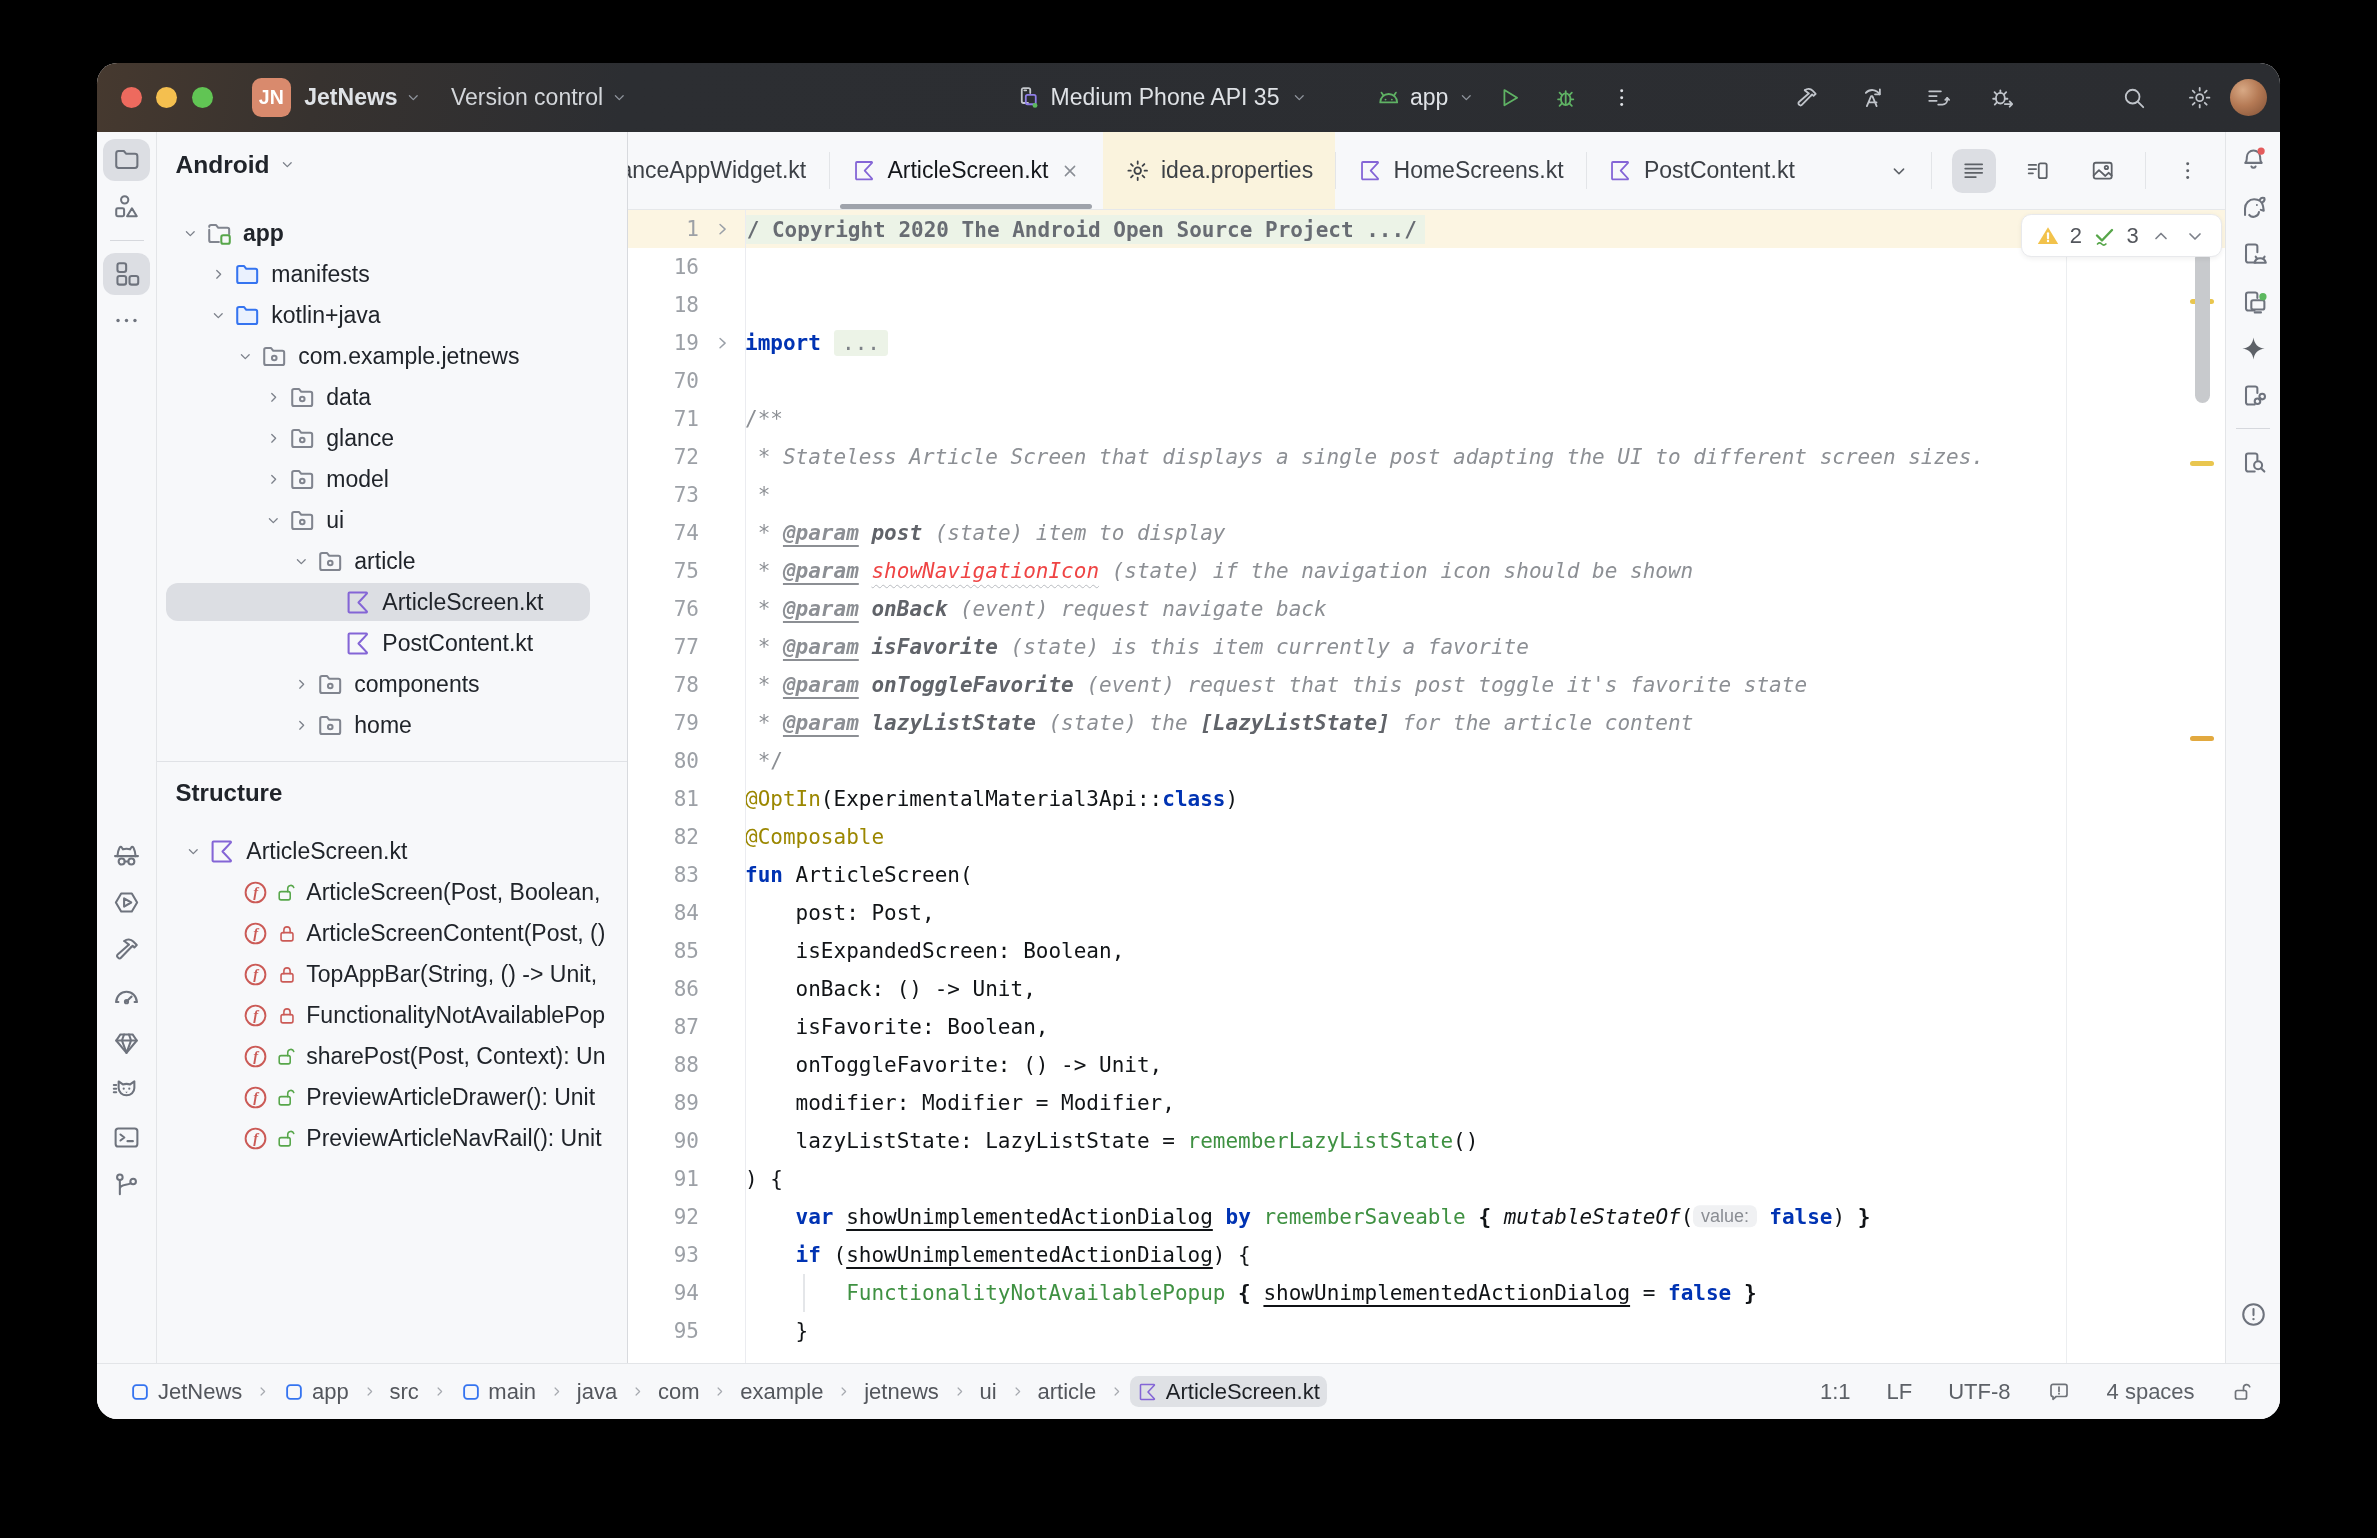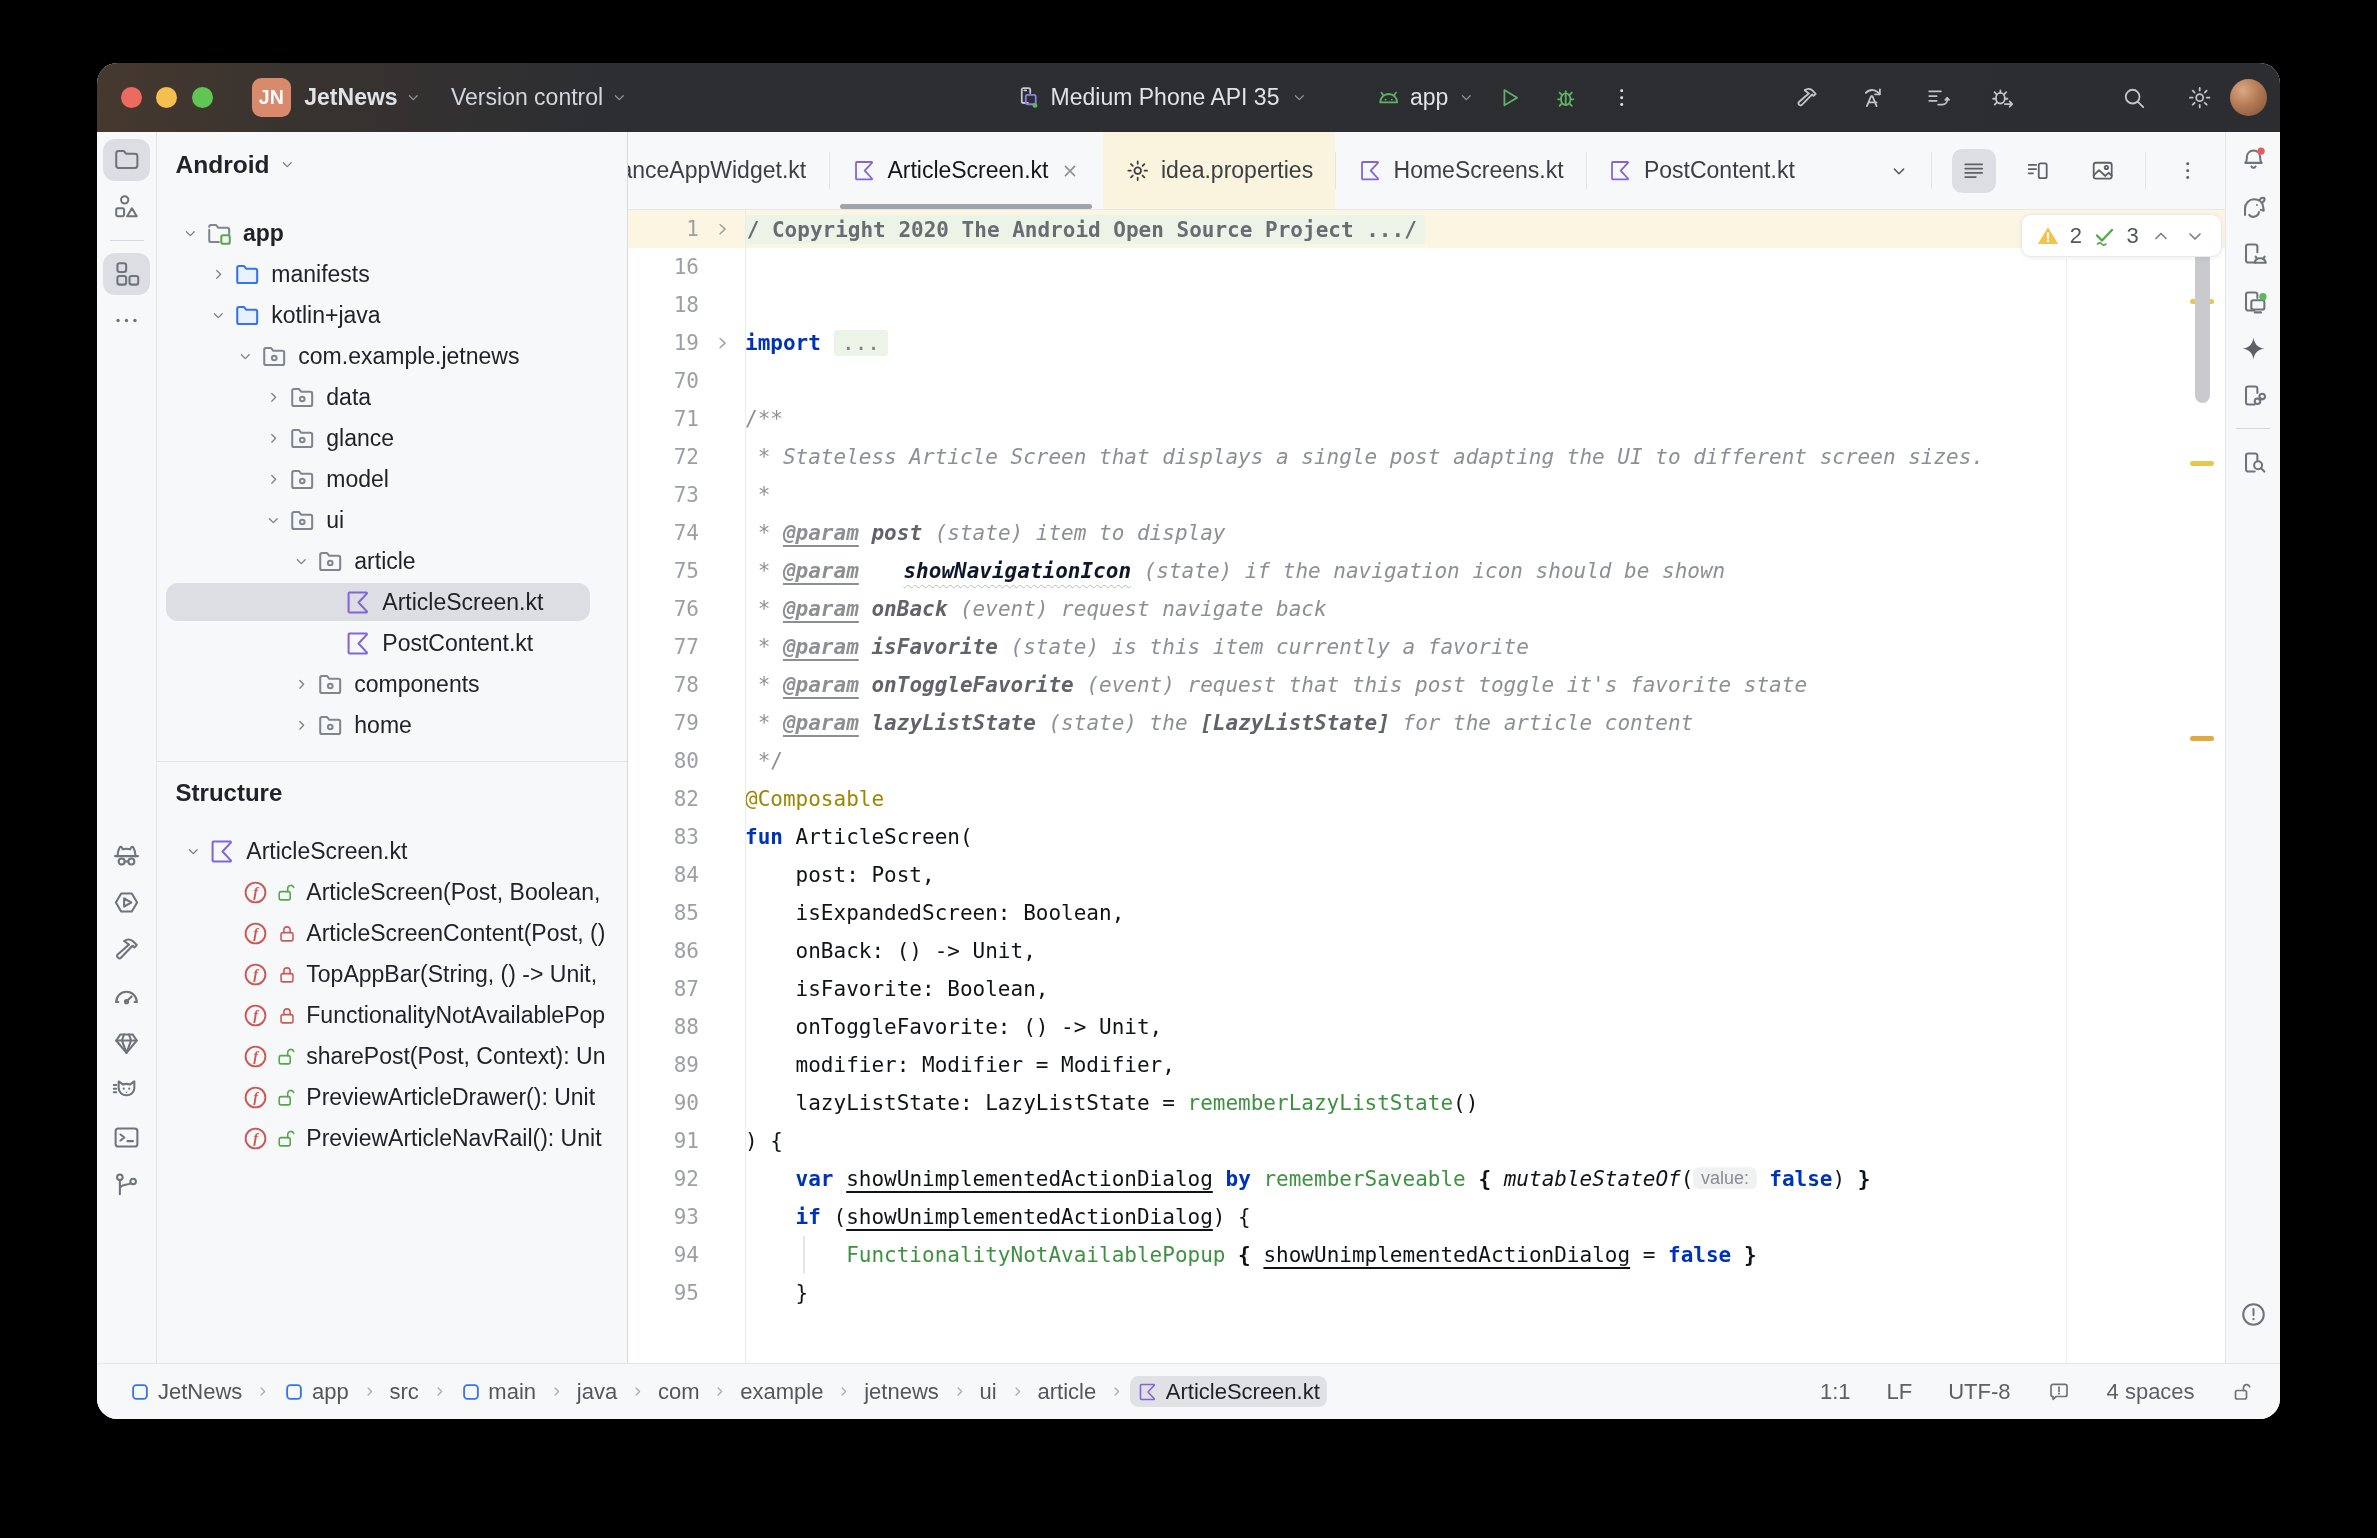--- a/index.html
+++ b/index.html
@@ -76,21 +76,21 @@
   .fld{width:46px;flex:none;display:flex;align-items:center;justify-content:center;color:#9aa0a8;}
   .fld .ic{width:20.3px;height:20.3px;}
   .ct{white-space:pre;color:#111417;}
   .iguide{position:absolute;left:175px;top:0;bottom:0;width:1.7px;background:#e4e6e9;}
   .s-kw{color:#0033b3;font-weight:700;}
   .s-ann{color:#9b8700;}
   .s-cm{color:#8c8f94;}
   .s-cmi{color:#8c8f94;font-style:italic;}
   .s-tag{color:#8c8f94;font-style:italic;font-weight:700;text-decoration:underline;text-underline-offset:5.1px;}
   .s-pn{color:#606369;font-weight:700;font-style:italic;}
-  .s-pnw{color:#0f172a;font-weight:700;font-style:italic;text-decoration:underline wavy #b8bbc0 1.3px;text-underline-offset:6px;margin-left:32px;}
+  .s-pnw{color:#ef4444;font-weight:400;font-style:italic;text-decoration:underline wavy #b8bbc0 1.3px;text-underline-offset:6px;}
   .s-fn{color:#3f9142;}
   .s-varu{color:#101316;text-decoration:underline;text-underline-offset:5.1px;}
   .s-it{font-style:italic;color:#101316;}
   .s-b{font-weight:700;color:#101316;}
   .s-fold{color:#686c73;font-weight:700;background:#ecf3e7;padding:2.5px 8.5px 2.5px 1.7px;}
   .s-dots{color:#7d8187;background:#ecf3e7;border-radius:3.4px;padding:0.8px 8.5px;}
   .s-hint{display:inline-block;background:#f0f1f3;color:#8a8d93;border-radius:6.8px;padding:0.8px 7.6px;font-size:18px;font-family:"Liberation Sans",sans-serif;transform:translateY(-1.7px);}
   .insp{position:absolute;top:4.2px;right:3.4px;height:41px;background:#fff;border:0.8px solid #e8e9ec;border-radius:10.2px;display:flex;align-items:center;gap:10.2px;padding:0 13.5px;z-index:6;font-family:"Liberation Sans",sans-serif;font-size:22px;color:#53565c;box-shadow:0 1.7px 5.1px rgba(0,0,0,.06);}
   .insp .ic{width:24px;height:24px;}
   .insp .chev{color:#7d818a;}
@@ -834,20 +834,25 @@
               <span class="ln">79</span>
               <span class="fld"></span>
               <span class="ct"><span class="s-cmi"> * </span><span class="s-tag">@param</span><span class="s-cmi"> </span><span class="s-pn">lazyListState</span><span class="s-cmi"> (state) the </span><span class="s-pn">[LazyListState]</span><span class="s-cmi"> for the article content</span></span>
             </div>
             <div class="cl">
               <span class="ln">80</span>
               <span class="fld"></span>
               <span class="ct"><span class="s-cm"> */</span></span>
             </div>
             <div class="cl">
+              <span class="ln">81</span>
+              <span class="fld"></span>
+              <span class="ct"><span class="s-ann">@OptIn</span><span>(ExperimentalMaterial3Api::</span><span class="s-kw">class</span><span>)</span></span>
+            </div>
+            <div class="cl">
               <span class="ln">82</span>
               <span class="fld"></span>
               <span class="ct"><span class="s-ann">@Composable</span></span>
             </div>
             <div class="cl">
               <span class="ln">83</span>
               <span class="fld"></span>
               <span class="ct"><span class="s-kw">fun</span><span> ArticleScreen(</span></span>
             </div>
             <div class="cl">

